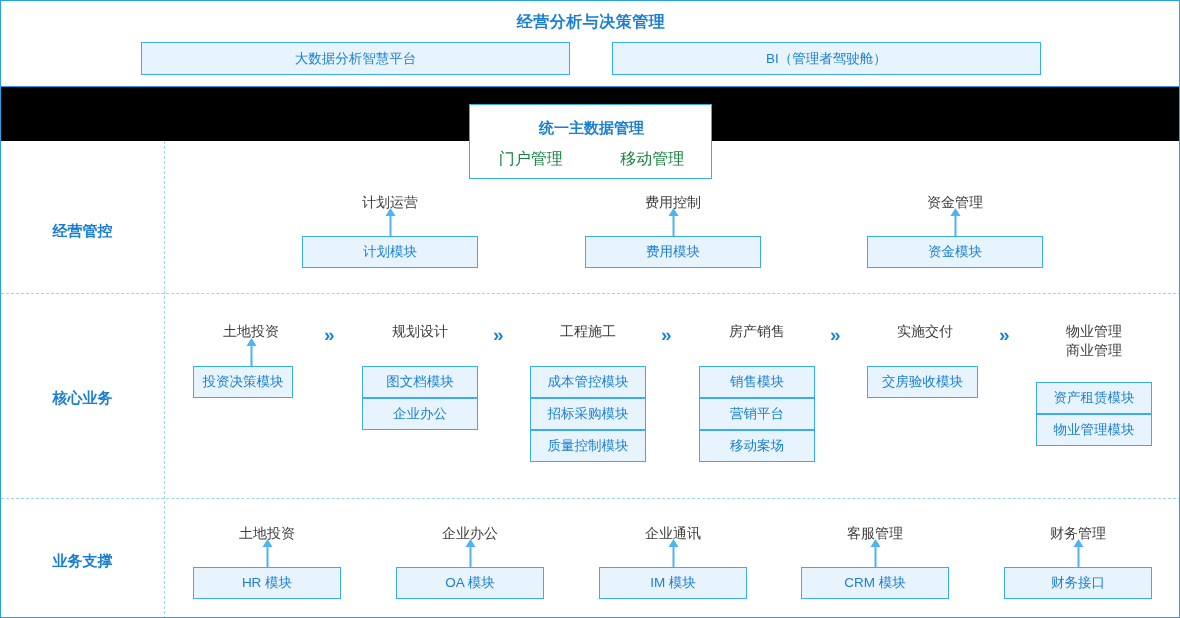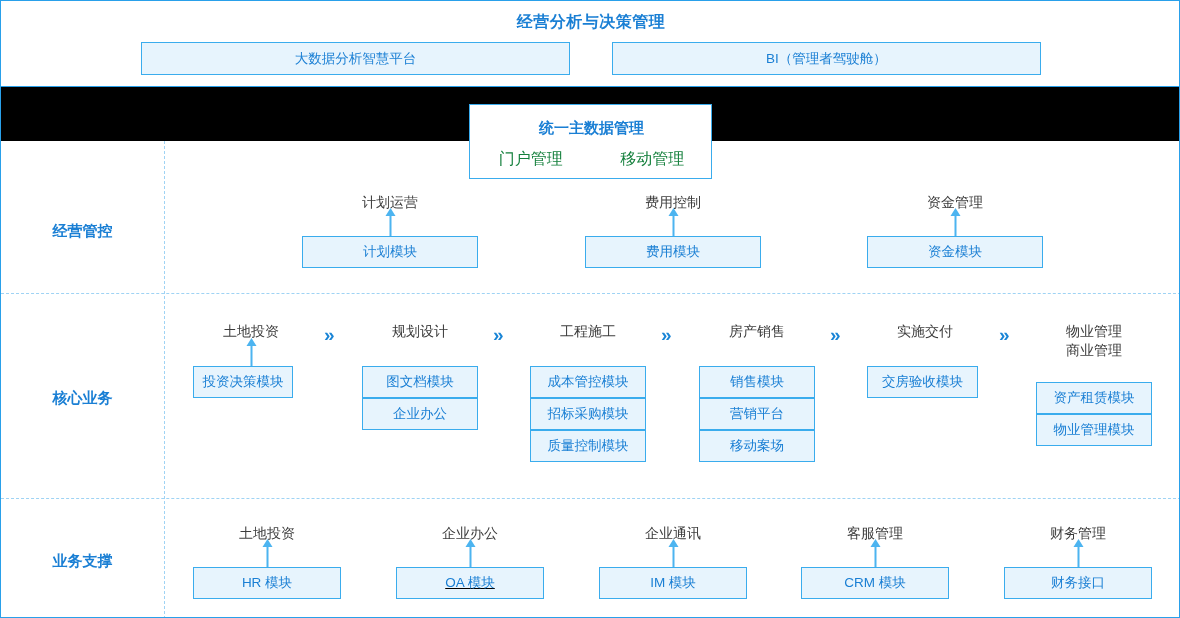--- a/index.html
+++ b/index.html
@@ -250,21 +250,21 @@
         <div class="mbox">HR 模块</div>
       </div>
       <div class="col" style="left: 395px; top: 523px; width: 148px;">
         <div class="col-head">企业办公</div>
       </div>
       <div class="arrow" style="left: 469px; top: 538px; margin-left: -5px;">
         <svg width="11" height="28" viewBox="0 0 11 28">
           <path d="M5.5 0 L10.5 8 L6.5 8 L6.5 28 L4.5 28 L4.5 8 L0.5 8 Z" fill="#4cb4f0"></path>
         </svg>
       </div>
-      <div class="col" style="left: 395px; top: 566px; width: 148px; text-decoration: underline;">
+      <div class="col" style="left: 395px; top: 566px; width: 148px;">
         <div class="mbox">OA 模块</div>
       </div>
       <div class="col" style="left: 598px; top: 523px; width: 148px;">
         <div class="col-head">企业通讯</div>
       </div>
       <div class="arrow" style="left: 672px; top: 538px; margin-left: -5px;">
         <svg width="11" height="28" viewBox="0 0 11 28">
           <path d="M5.5 0 L10.5 8 L6.5 8 L6.5 28 L4.5 28 L4.5 8 L0.5 8 Z" fill="#4cb4f0"></path>
         </svg>
       </div>

